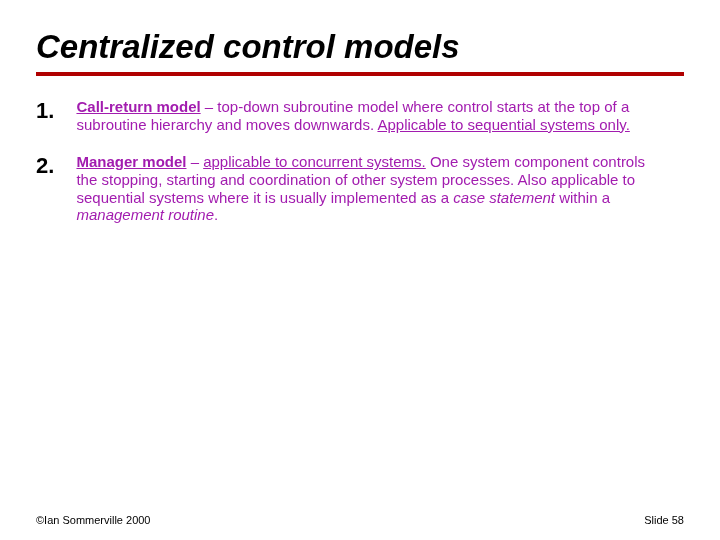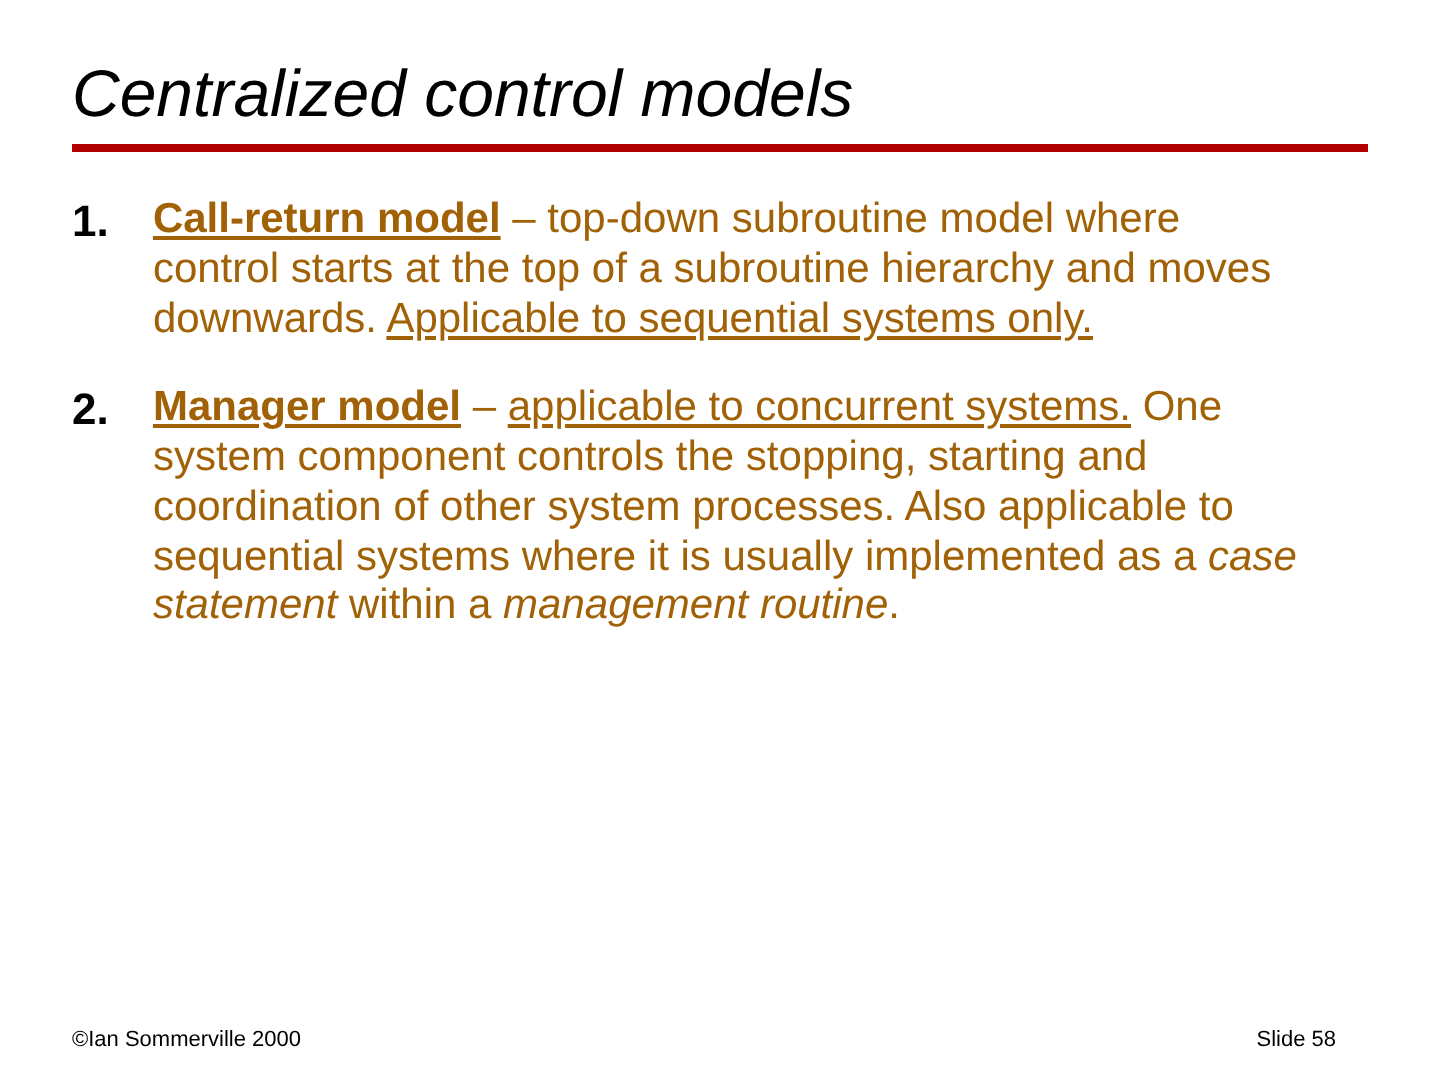--- a/index.html
+++ b/index.html
@@ -1,27 +1,27 @@
 <!DOCTYPE html>
 <html><head>
 <meta charset="utf-8">
 <style>
   * { margin: 0; padding: 0; box-sizing: border-box; }
   html, body { width: 720px; height: 540px; background: #fff; font-family: Arial, Helvetica, sans-serif; }
   .slide { width: 720px; height: 540px; padding: 28px 36px 18px 36px; position: relative; }
-  .title { font-size: 33px; font-weight: normal; font-style: italic; color: #000; padding-bottom: 4px; }
+  .title { font-size: 33px; font-weight: bold; font-style: italic; color: #000; padding-bottom: 4px; }
   .rule { height: 4px; background: #b00000; margin-top: 2px; margin-bottom: 22px; }
   ol.content { list-style: none; padding-left: 0; }
   ol.content > li { margin-bottom: 20px; }
   .num { display: inline-block; width: 36px; vertical-align: top; font-size: 22px; font-weight: bold; color: #000; }
-  .body { display: inline-block; width: 580px; vertical-align: top; font-size: 21px; line-height: 1.18; color: #a16207; }
+  .body { display: inline-block; width: 580px; vertical-align: top; font-size: 15px; line-height: 1.18; color: #a21caf; }
   .subhead { font-weight: bold; text-decoration: underline; }
   .ul { text-decoration: underline; }
   .em { font-style: italic; text-align: center; }
-  .footer { position: absolute; bottom: 14px; left: 36px; right: 52px; font-size: 11px; color: #000; display: flex; justify-content: space-between; }
+  .footer { position: absolute; bottom: 14px; left: 36px; right: 36px; font-size: 11px; color: #000; display: flex; justify-content: space-between; }
 </style>
 </head>
 <body>
 
 <div class="slide">
   <div class="title">Centralized control models</div>
   <div class="rule"></div>
 
   <ol class="content">
     <li>

